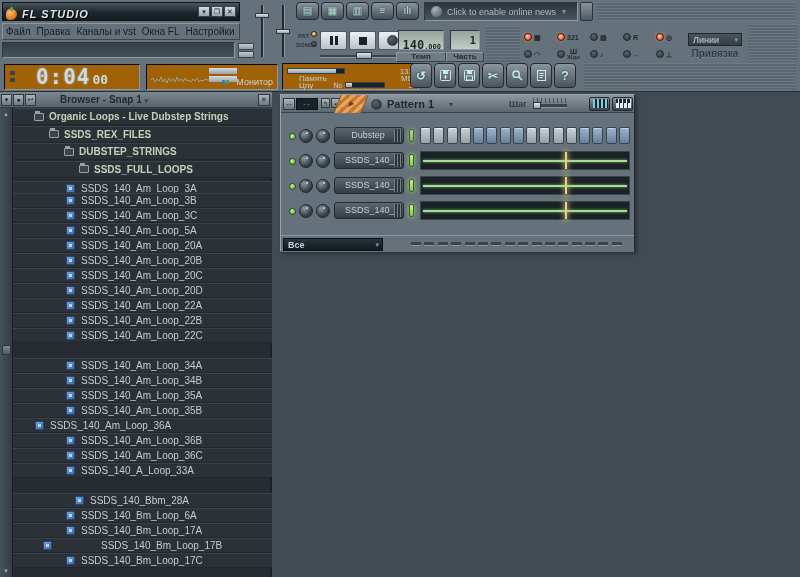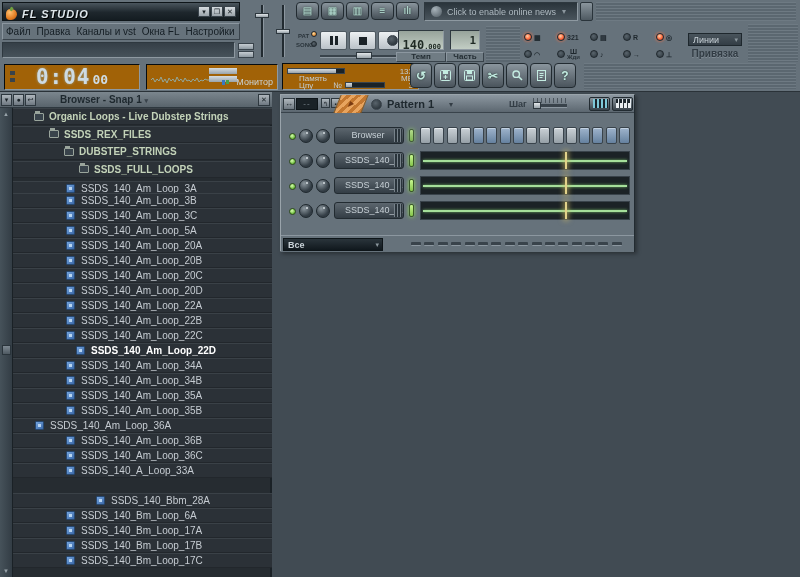--- a/index.html
+++ b/index.html
@@ -394,24 +394,20 @@
           <span>SSDS_140_Am_Loop_22A</span>
         </div>
         <div class="trow file" style="top: 205px; padding-left: 53px;">
           <span class="file-icon"></span>
           <span>SSDS_140_Am_Loop_22B</span>
         </div>
         <div class="trow file" style="top: 220px; padding-left: 53px;">
           <span class="file-icon"></span>
           <span>SSDS_140_Am_Loop_22C</span>
         </div>
-        <div class="trow file sel" style="top: 235px; padding-left: 63px;">
-          <span class="file-icon"></span>
-          <span>SSDS_140_Am_Loop_22D</span>
-        </div>
         <div class="trow file" style="top: 250px; padding-left: 53px;">
           <span class="file-icon"></span>
           <span>SSDS_140_Am_Loop_34A</span>
         </div>
         <div class="trow file" style="top: 265px; padding-left: 53px;">
           <span class="file-icon"></span>
           <span>SSDS_140_Am_Loop_34B</span>
         </div>
         <div class="trow file" style="top: 280px; padding-left: 53px;">
           <span class="file-icon"></span>
@@ -430,33 +426,33 @@
           <span>SSDS_140_Am_Loop_36B</span>
         </div>
         <div class="trow file" style="top: 340px; padding-left: 53px;">
           <span class="file-icon"></span>
           <span>SSDS_140_Am_Loop_36C</span>
         </div>
         <div class="trow file" style="top: 355px; padding-left: 53px;">
           <span class="file-icon"></span>
           <span>SSDS_140_A_Loop_33A</span>
         </div>
-        <div class="trow file" style="top: 385px; padding-left: 83px;">
+        <div class="trow file" style="top: 385px; padding-left: 62px;">
           <span class="file-icon"></span>
           <span>SSDS_140_Bbm_28A</span>
         </div>
         <div class="trow file" style="top: 400px; padding-left: 53px;">
           <span class="file-icon"></span>
           <span>SSDS_140_Bm_Loop_6A</span>
         </div>
         <div class="trow file" style="top: 415px; padding-left: 53px;">
           <span class="file-icon"></span>
           <span>SSDS_140_Bm_Loop_17A</span>
         </div>
-        <div class="trow file" style="top: 430px; padding-left: 53px;">
+        <div class="trow file" style="top: 430px; padding-left: 30px; gap: 43px;">
           <span class="file-icon"></span>
           <span>SSDS_140_Bm_Loop_17B</span>
         </div>
         <div class="trow file" style="top: 445px; padding-left: 53px;">
           <span class="file-icon"></span>
           <span>SSDS_140_Bm_Loop_17C</span>
         </div>
       </div>
   </div>
 
@@ -479,21 +475,21 @@
         </span>
       <span class="rh-mode" id="mode-keys" style="left:331px">
           <i></i>
         </span>
     </div>
     <div id="rack-body">
         <div class="ch-row" style="top: 12px;">
           <div class="ch-led"></div>
           <div class="knob k1"></div>
           <div class="knob k2"></div>
-          <div class="ch-btn">Browser</div>
+          <div class="ch-btn">Dubstep</div>
           <div class="ch-ind" style="opacity: 0.8;"></div>
           <div class="steps">
             <div class="step g0"></div>
             <div class="step g0"></div>
             <div class="step g0"></div>
             <div class="step g0"></div>
             <div class="step g1"></div>
             <div class="step g1"></div>
             <div class="step g1"></div>
             <div class="step g1"></div>

